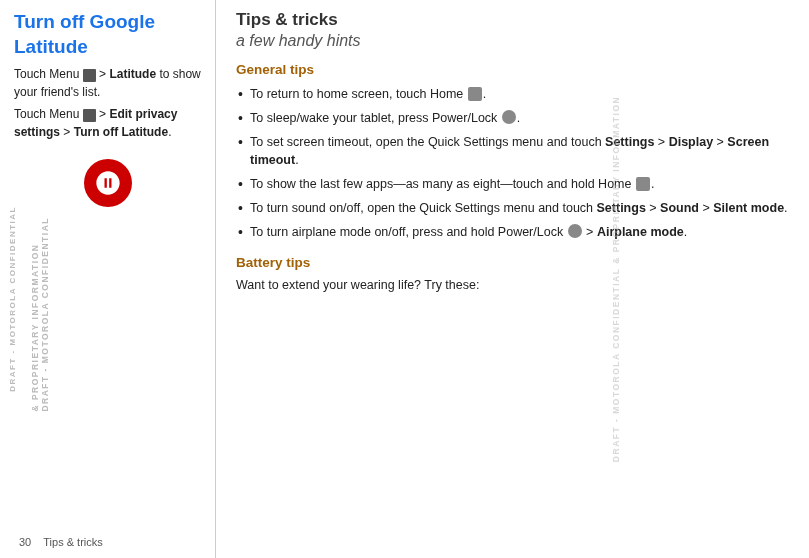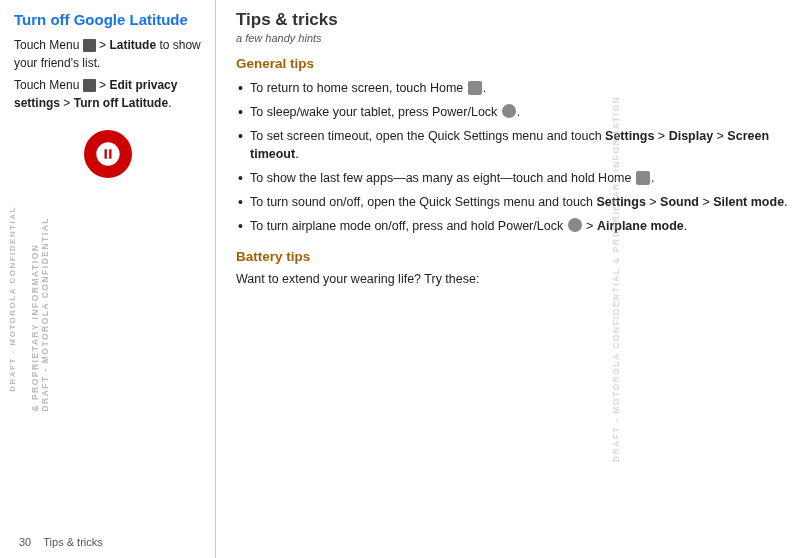--- a/index.html
+++ b/index.html
@@ -22,21 +22,21 @@
 
     
     .left-col {
       width: 215px;
       padding: 10px 14px 10px 14px;
       position: relative;
       flex-shrink: 0;
     }
 
     .left-col h2 {
-      font-size: 15px;
+      font-size: 19px;
       font-weight: bold;
       color: #1a73e8;
       margin-bottom: 6px;
       line-height: 1.3;
     }
 
     .left-col p {
       font-size: 12px;
       color: #222;
       line-height: 1.5;
@@ -100,21 +100,21 @@
     }
 
     .right-col h1 {
       font-size: 17px;
       font-weight: bold;
       color: #333;
       margin-bottom: 2px;
     }
 
     .right-col .subtitle {
-      font-size: 11px;
+      font-size: 16px;
       font-style: italic;
       color: #555;
       margin-bottom: 12px;
     }
 
     .right-col h3 {
       font-size: 13.5px;
       font-weight: bold;
       color: #a16207;
       margin-bottom: 8px;

